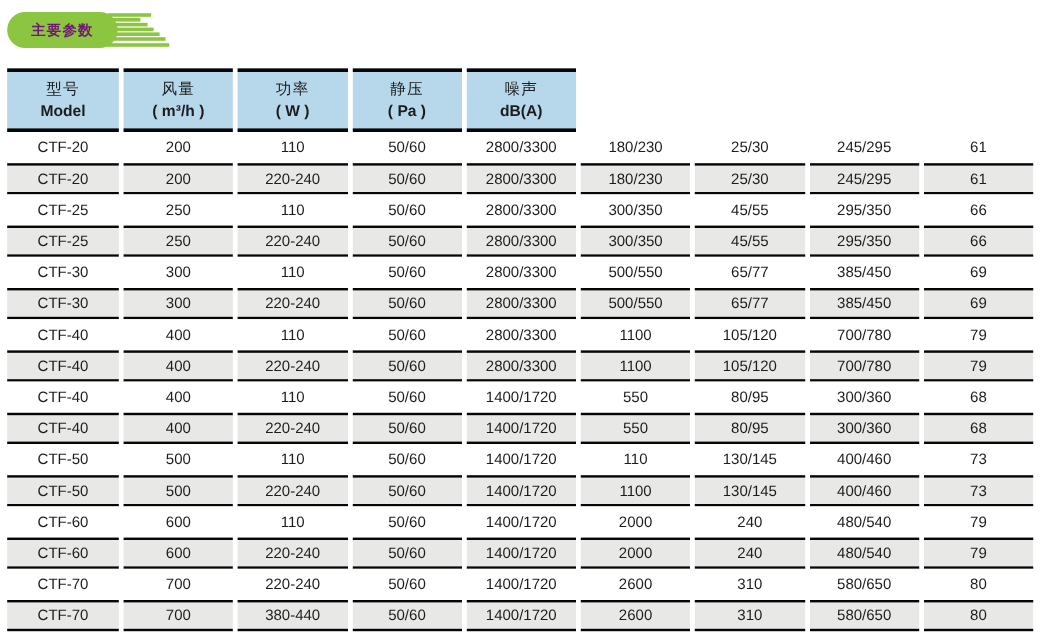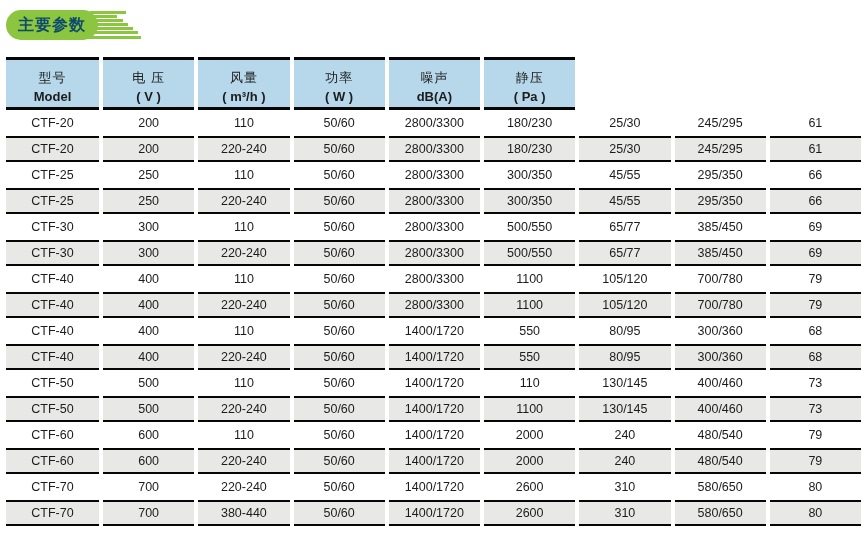--- a/index.html
+++ b/index.html
@@ -24,21 +24,21 @@
   .badge-wrap { position: absolute; left: 0; top: 0; width: 260px; height: 50px; }
   .badge-pill {
     position: absolute; left: 6px; top: 10px;
     width: 92px; height: 30px;
     background: var(--green);
     border-radius: 15px;
     display: flex; align-items: center; justify-content: center;
     z-index: 2;
   }
   .badge-pill span {
-    color: #0c4a6e; font-size: 16px; font-weight: bold; letter-spacing: 1px;
+    color: #701a75; font-size: 12px; font-weight: bold; letter-spacing: 1px;
     line-height: 1;
   }
   .speed-lines { position: absolute; left: 0; top: 0; z-index: 1; }
   .speed-lines i { position: absolute; display: block; height: 3px; background: var(--green); }
   .sl1 { left: 90px; top: 11px; width: 36px; }
   .sl2 { left: 87px; top: 15px; width: 30px; }
   .sl3 { left: 85px; top: 19px; width: 38px; }
   .sl4 { left: 84px; top: 23px; width: 44px; }
   .sl5 { left: 83px; top: 27px; width: 50px; }
   .sl6 { left: 82px; top: 31px; width: 56px; }
@@ -50,21 +50,21 @@
     display: grid;
     grid-template-columns: 93px repeat(8, 1fr);
     column-gap: 4px;
   }
   .hcell {
     background: var(--header-bg);
     border-top: 3px solid var(--border);
     border-bottom: 3px solid var(--border);
     height: 53px;
     display: flex; flex-direction: column;
-    align-items: center; justify-content: flex-end;
+    align-items: center; justify-content: center;
     font-size: 13px; line-height: 1.45;
     white-space: nowrap;
   }
   .hname { letter-spacing: 1px; }
   .hunit { letter-spacing: 0; font-weight: bold; }
   .dcell {
     height: 26px;
     display: flex; align-items: center; justify-content: center;
     font-size: 12.5px;
     white-space: nowrap;
@@ -96,38 +96,34 @@
     </div>
   </div>
 
   <div class="ptable" id="param-table">
       <div class="row header-row">
         <div class="hcell">
           <div class="hname">型号</div>
           <div class="hunit">Model</div>
         </div>
         <div class="hcell">
-          <div class="hname">电 压</div>
-          <div class="hunit">( V )</div>
-        </div>
-        <div class="hcell">
           <div class="hname">风量</div>
           <div class="hunit">( m³/h )</div>
         </div>
         <div class="hcell">
           <div class="hname">功率</div>
           <div class="hunit">( W )</div>
         </div>
         <div class="hcell">
+          <div class="hname">静压</div>
+          <div class="hunit">( Pa )</div>
+        </div>
+        <div class="hcell">
           <div class="hname">噪声</div>
           <div class="hunit">dB(A)</div>
-        </div>
-        <div class="hcell">
-          <div class="hname">静压</div>
-          <div class="hunit">( Pa )</div>
         </div>
       </div>
       <div class="row data-row">
         <div class="dcell">CTF-20</div>
         <div class="dcell">200</div>
         <div class="dcell">110</div>
         <div class="dcell">50/60</div>
         <div class="dcell">2800/3300</div>
         <div class="dcell">180/230</div>
         <div class="dcell">25/30</div>

